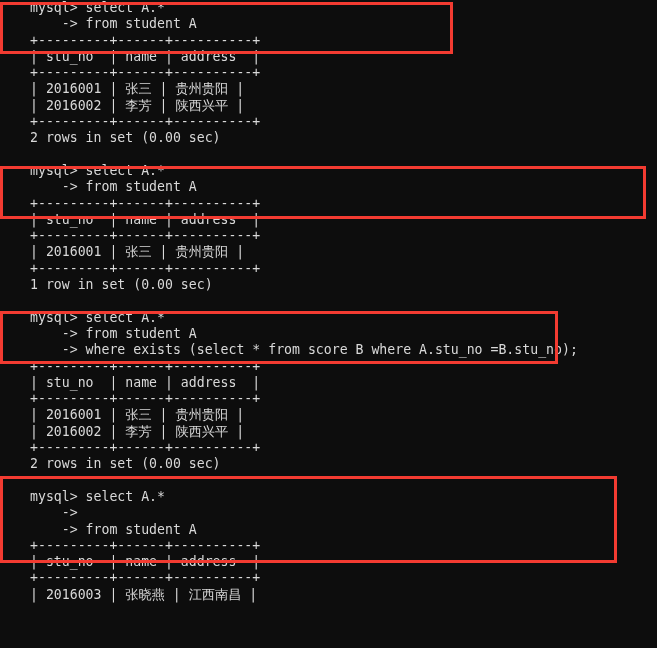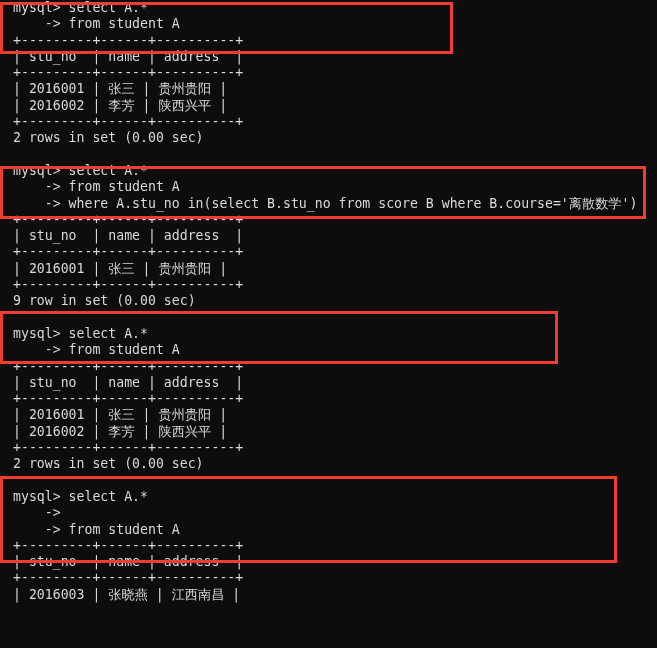--- a/index.html
+++ b/index.html
@@ -23,20 +23,21 @@
     font-size: 13.2px;
     line-height: 16.3px;
     letter-spacing: 0px;
   }
   .term-line {
     white-space: pre;
     height: 16.3px;
     padding-left: 13px;
     font-family: "DejaVu Sans Mono", "Liberation Mono", monospace;
     color: #d9d9d9;
+    margin-left: 17px;
   }
   .highlight-box {
     position: absolute;
     border: 3px solid #f23b31;
     box-sizing: border-box;
     pointer-events: none;
     background: transparent;
   }
 </style>
 </head>
@@ -49,30 +50,30 @@
       <div class="term-line">+---------+------+----------+</div>
       <div class="term-line">| stu_no  | name | address  |</div>
       <div class="term-line">+---------+------+----------+</div>
       <div class="term-line">| 2016001 | 张三 | 贵州贵阳 |</div>
       <div class="term-line">| 2016002 | 李芳 | 陕西兴平 |</div>
       <div class="term-line">+---------+------+----------+</div>
       <div class="term-line">2 rows in set (0.00 sec)</div>
       <div class="term-line">&nbsp;</div>
       <div class="term-line">mysql&gt; select A.*</div>
       <div class="term-line">    -&gt; from student A</div>
-      <div class="term-line">    -&gt; where A.stu_no in(select B.stu_no from score B where B.course='离散数学')</div>
       <div class="term-line">+---------+------+----------+</div>
       <div class="term-line">| stu_no  | name | address  |</div>
       <div class="term-line">+---------+------+----------+</div>
       <div class="term-line">| 2016001 | 张三 | 贵州贵阳 |</div>
       <div class="term-line">+---------+------+----------+</div>
-      <div class="term-line">9 row in set (0.00 sec)</div>
+      <div class="term-line">1 row in set (0.00 sec)</div>
       <div class="term-line">&nbsp;</div>
       <div class="term-line">mysql&gt; select A.*</div>
       <div class="term-line">    -&gt; from student A</div>
+      <div class="term-line">    -&gt; where exists (select * from score B where A.stu_no =B.stu_no);</div>
       <div class="term-line">+---------+------+----------+</div>
       <div class="term-line">| stu_no  | name | address  |</div>
       <div class="term-line">+---------+------+----------+</div>
       <div class="term-line">| 2016001 | 张三 | 贵州贵阳 |</div>
       <div class="term-line">| 2016002 | 李芳 | 陕西兴平 |</div>
       <div class="term-line">+---------+------+----------+</div>
       <div class="term-line">2 rows in set (0.00 sec)</div>
       <div class="term-line">&nbsp;</div>
       <div class="term-line">mysql&gt; select A.*</div>
       <div class="term-line">    -&gt;</div>

